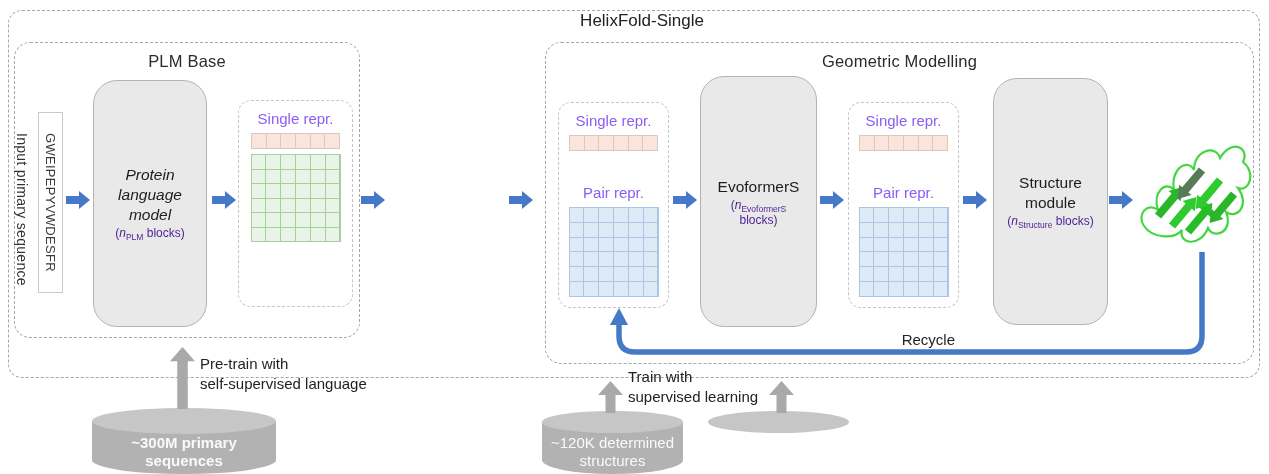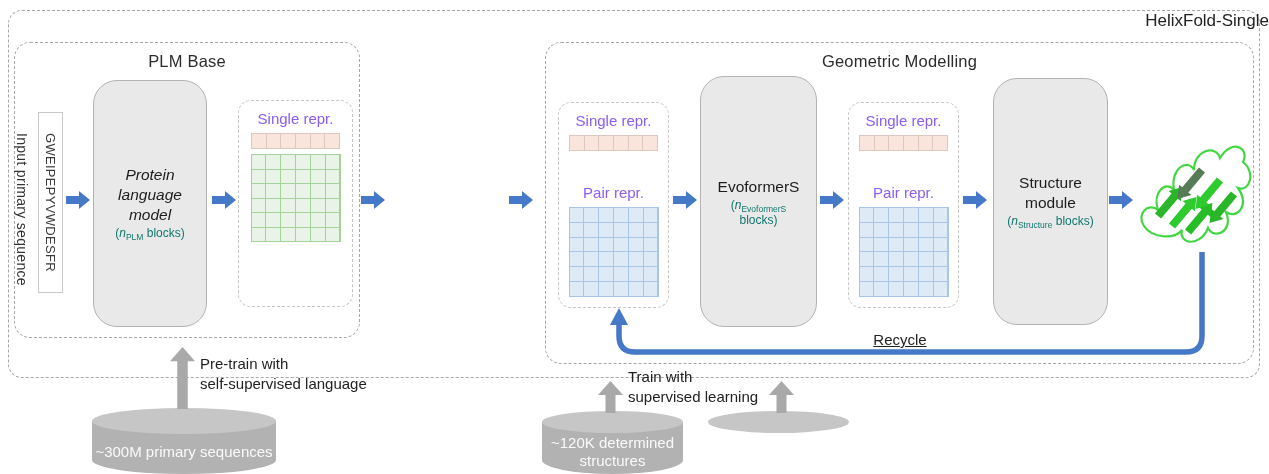--- a/index.html
+++ b/index.html
@@ -2,27 +2,27 @@
 <html><head>
 <meta charset="utf-8">
 <style>
   * { margin:0; padding:0; box-sizing:border-box; }
   body { font-family:"Liberation Sans", sans-serif; background:#ffffff; }
   #canvas { position:relative; width:1269px; height:474px; background:#fff; overflow:hidden; }
 
   
   .frame { position:absolute; border:1px dashed #a6a6a6; border-radius:16px; background:transparent; }
   .section-title { position:absolute; width:100%; text-align:center; font-size:16.5px; color:#2b2b2b; letter-spacing:.2px; }
-  .main-title { position:absolute; top:11px; left:0; width:100%; text-align:right; font-size:17px; color:#222;padding-left:15px; }
+  .main-title { position:absolute; top:11px; left:0; width:100%; text-align:center; font-size:17px; color:#222;padding-left:15px; }
 
   
   .gbox { position:absolute; background:#e9e9ea; border:1px solid #b3b3b3; border-radius:24px;
           display:flex; flex-direction:column; align-items:center; justify-content:center; text-align:center; }
   .module-label { font-size:15.5px; color:#1c1c1c; line-height:1.28; }
-  .module-note { font-size:12px; color:#0f766e; line-height:1.05; margin-top:2px; }
+  .module-note { font-size:12px; color:#4c1d95; line-height:1.05; margin-top:2px; }
   .module-note i { font-style:italic; }
   .module-note sub { font-size:8.5px; vertical-align:-3px; }
 
   
   .repr-box { position:absolute; background:#fff; border:1px dashed #c6c6c6; border-radius:13px;
               display:flex; flex-direction:column; align-items:center; padding-top:9px; }
   .repr-label { font-size:15px; color:#8b5cf6; line-height:1.2; text-align:center; }
   .grid { margin-top:5px; }
   .grid-single { width:89px; height:16px; }
   .grid-att { width:90px; height:88px; }
@@ -38,21 +38,21 @@
   .flow-arrow { position:absolute; width:24px; height:18px; background:#4678c8;
                 clip-path:polygon(0% 28%, 54% 28%, 54% 0%, 100% 50%, 54% 100%, 54% 72%, 0% 72%); }
 
   
   .up-arrow { position:absolute; background:#a9a9a9; z-index:4; }
   .up-tall { width:25px; height:62px; clip-path:polygon(50% 0%,100% 23%,71% 23%,71% 100%,29% 100%,29% 23%,0% 23%); }
   .up-short { width:25px; height:32px; clip-path:polygon(50% 0%,100% 44%,70% 44%,70% 100%,30% 100%,30% 44%,0% 44%); }
 
   
   .annot { position:absolute; font-size:15px; color:#222; line-height:1.32; }
-  .recycle-label { position:absolute; font-size:15px; color:#222; text-align:center; width:110px;text-decoration:underline; }
+  .recycle-label { position:absolute; font-size:15px; color:#222; text-align:right; width:110px; }
 
   
   .cyl { position:absolute; }
   .cyl-top { position:absolute; top:0; left:0; width:100%; border-radius:50%; background:#c6c6c6; z-index:2; }
   .cyl-body { position:absolute; left:0; width:100%; background:#b2b2b2;
               border-radius:0 0 50% 50% / 0 0 14px 14px; z-index:1;
               display:flex; align-items:center; justify-content:center; text-align:center; }
   .cyl-label { font-size:15px; color:#fafafa; line-height:1.2; padding-top:8px; }
 
   svg.overlay { position:absolute; left:0; top:0; z-index:3; pointer-events:none; }
@@ -284,21 +284,21 @@
 
   <div class="up-arrow up-short" style="left:598px; top:381px;"></div>
   <div class="annot" style="left:628px; top:367px;">
     <span>Train with</span><br>
     <span>supervised learning</span>
   </div>
   <div class="up-arrow up-short" style="left:769px; top:381px;"></div>
 
   <div class="cyl" style="left:92px; top:408px; width:184px; height:66px;">
     <div class="cyl-top" style="height:26px;"></div>
-    <div class="cyl-body" style="top:13px; height:53px;">
+    <div class="cyl-body" style="top:13px; height:53px;font-weight:bold;">
       <div class="cyl-label">~300M primary sequences</div>
     </div>
   </div>
 
   <div class="cyl" style="left:542px; top:411px; width:141px; height:63px;">
     <div class="cyl-top" style="height:22px;"></div>
     <div class="cyl-body" style="top:11px; height:52px;">
       <div class="cyl-label">~120K determined structures</div>
     </div>
   </div>

